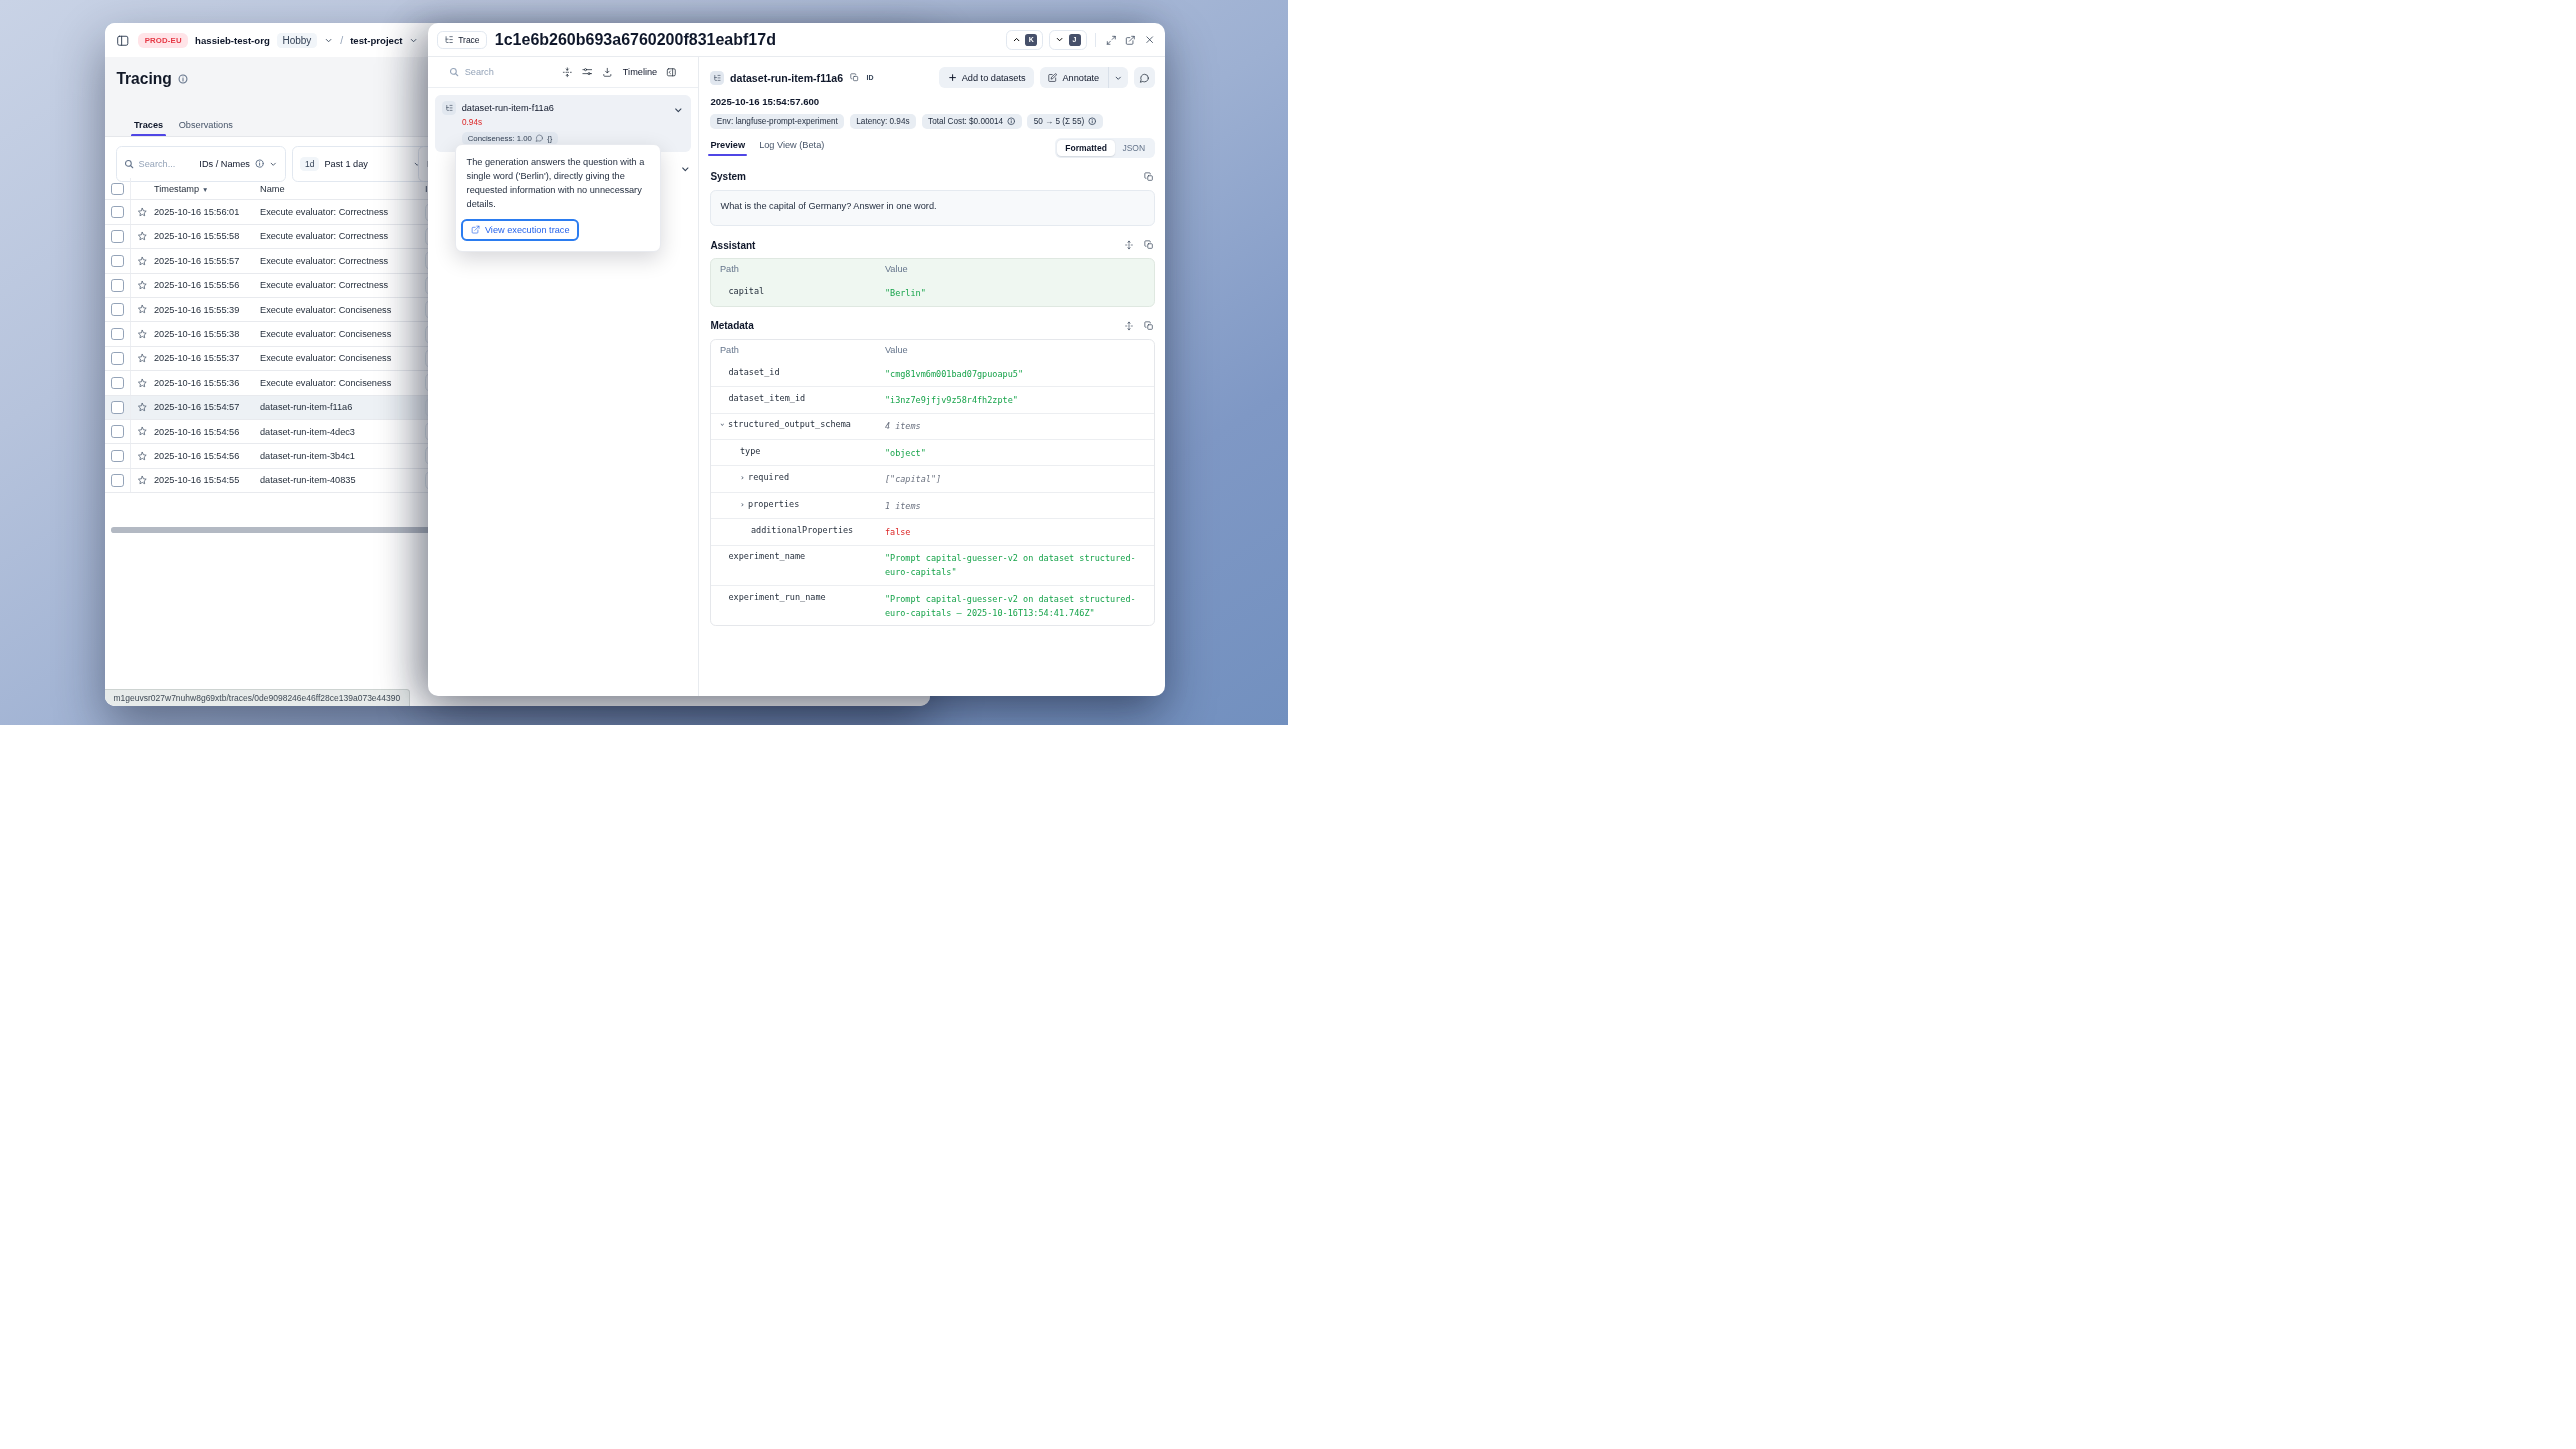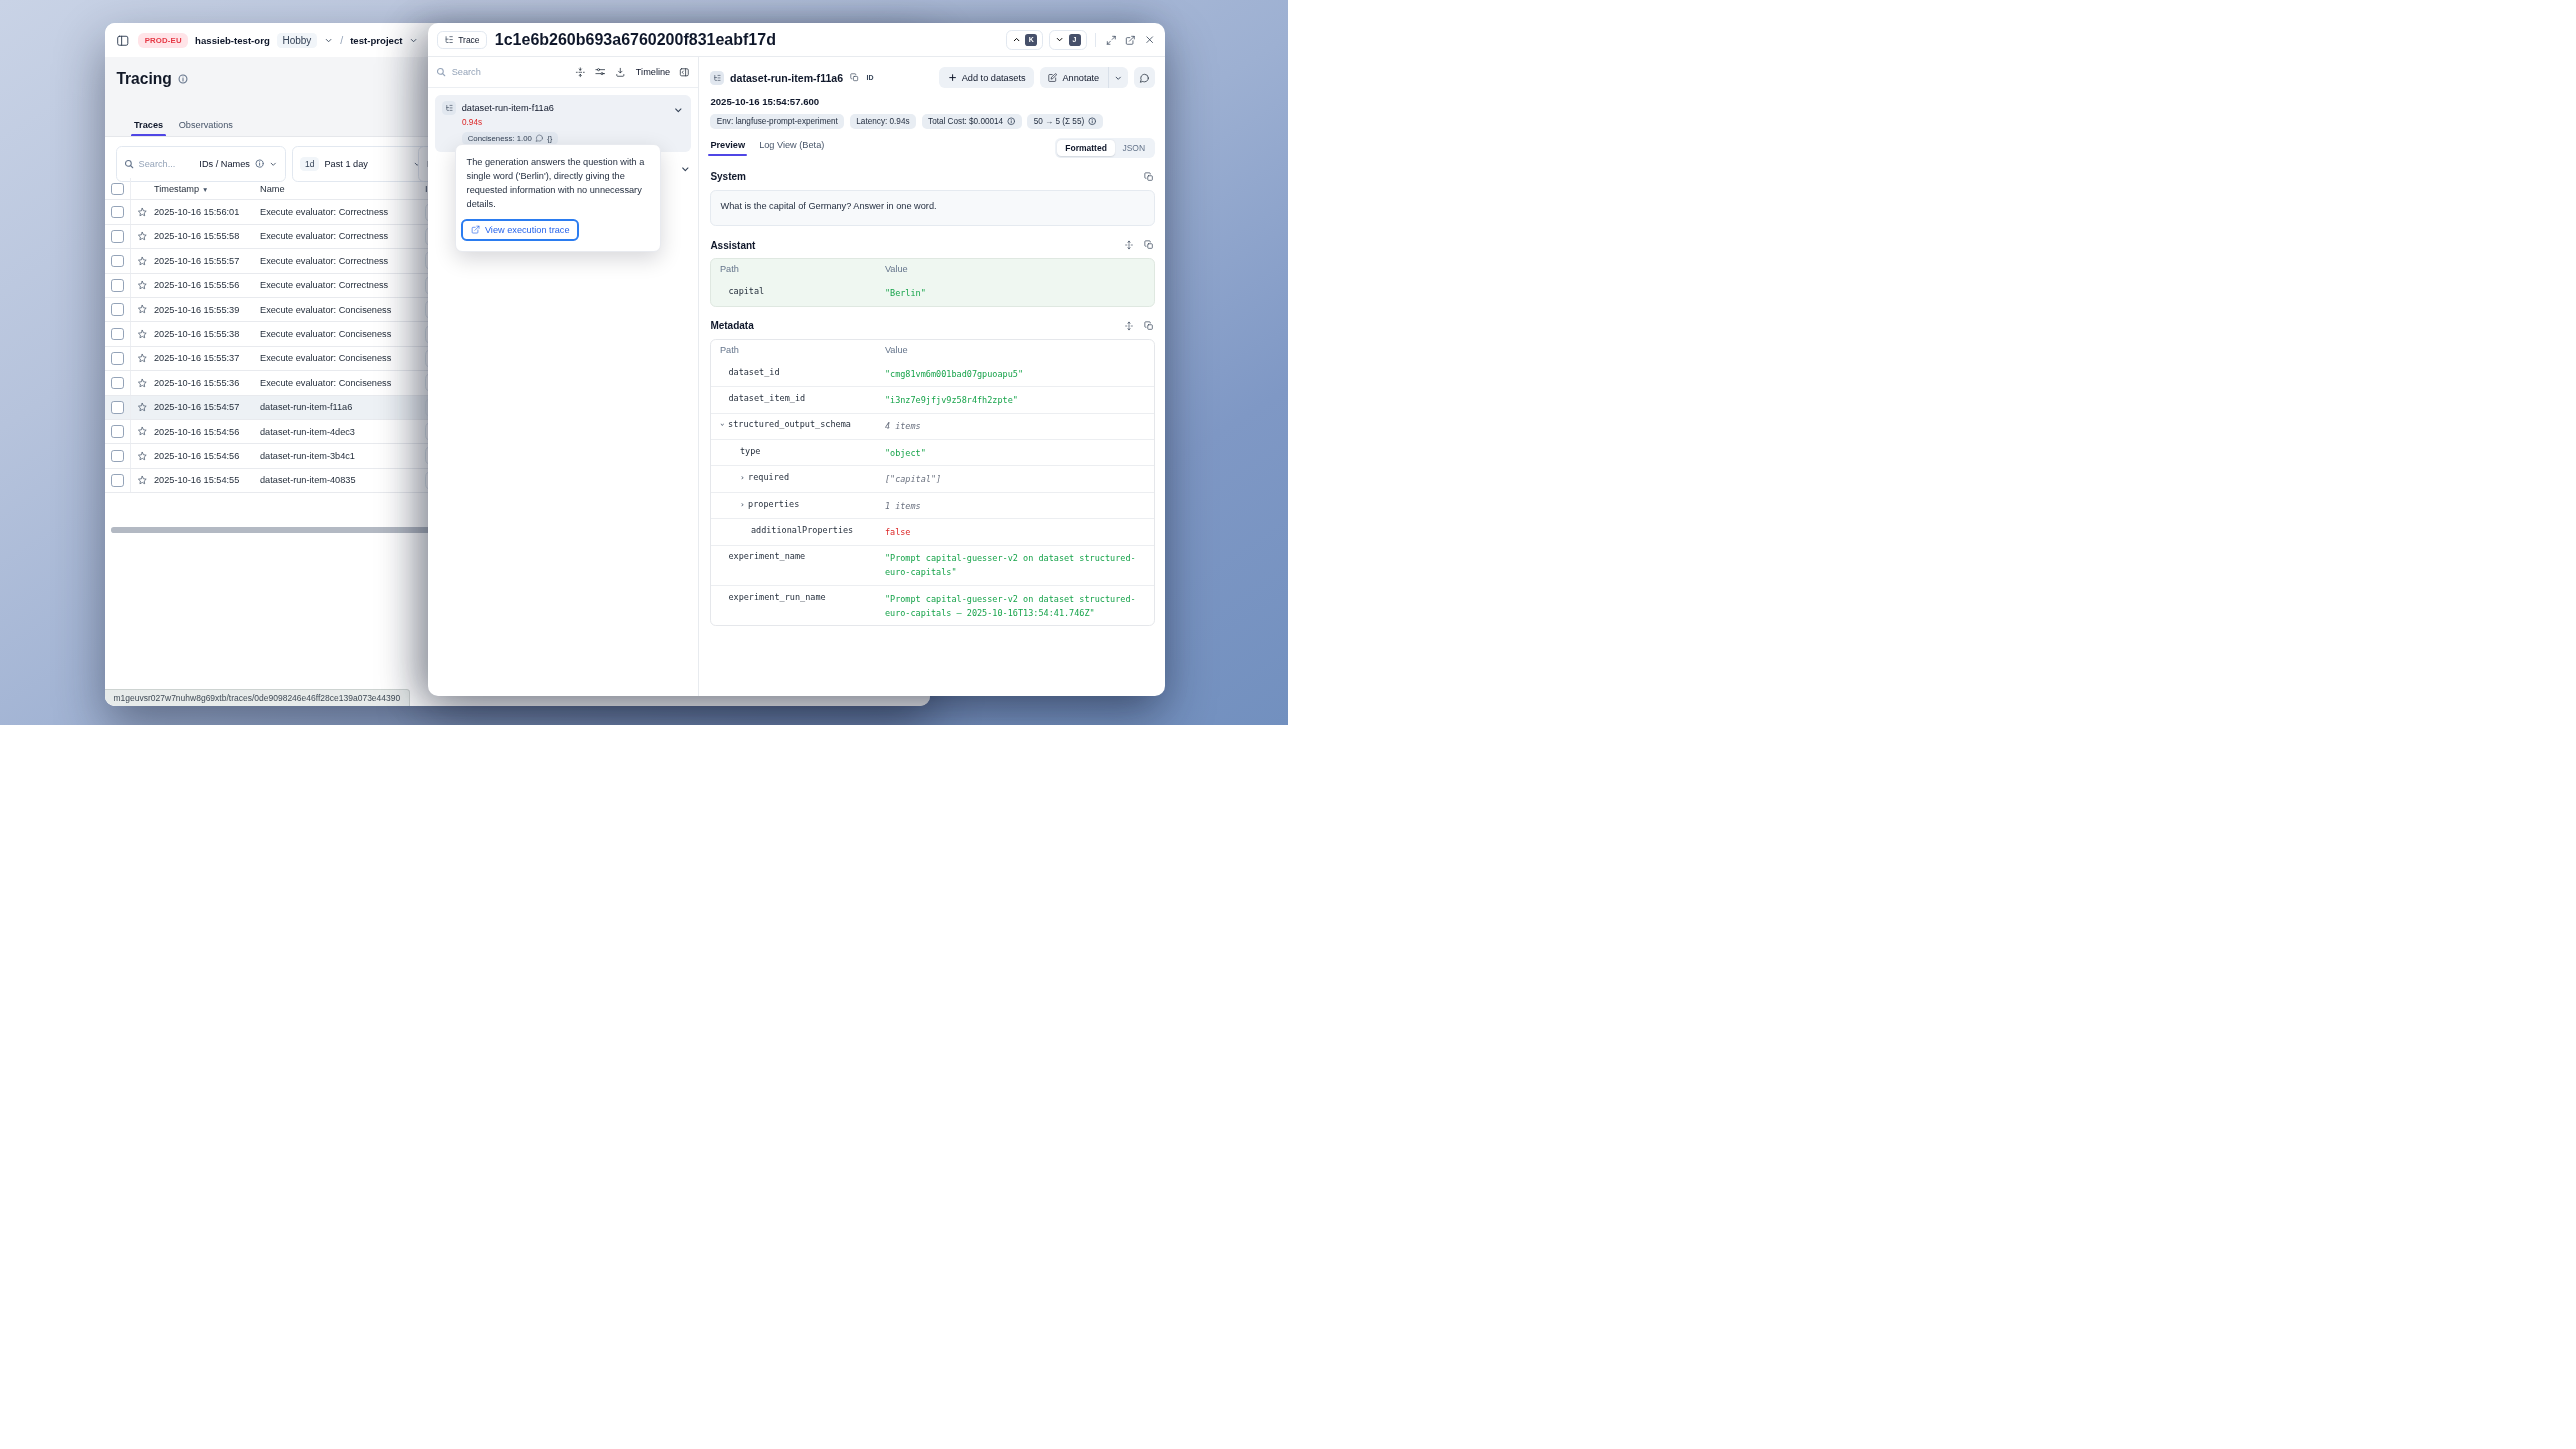--- a/index.html
+++ b/index.html
@@ -60,21 +60,21 @@
   .drawer-head{height:33px;display:flex;align-items:center;padding:0 8.5px;border-bottom:0.7px solid #e8ebef;}
   .type-badge{display:flex;align-items:center;gap:4.3px;border:0.7px solid #e2e8f0;border-radius:5.7px;padding:2.8px 6.4px;font-size:8.5px;font-weight:500;color:#0f172a;}
   .trace-id{margin-left:7.8px;font-size:16px;font-weight:600;color:#0f172a;}
   .head-right{margin-left:auto;display:flex;align-items:center;gap:5.7px;}
   .key-btn{display:flex;align-items:center;gap:4.3px;background:#fff;border:0.7px solid #e2e8f0;border-radius:5.7px;padding:2.8px 5px;cursor:pointer;}
   .key-cap{width:12px;height:12px;border-radius:2.8px;background:#46506a;color:#fff;font-size:7px;font-weight:700;display:flex;align-items:center;justify-content:center;}
   .vdiv{width:0.7px;height:14px;background:#e2e8f0;margin:0 2.8px;}
 
   .drawer-body{display:flex;height:639px;}
   .tree-col{width:270px;flex:none;border-right:0.7px solid #e8ebef;position:relative;}
-  .tree-toolbar{height:30px;display:flex;align-items:center;gap:9.2px;padding:0 8px;border-bottom:0.7px solid #eceff3;}
+  .tree-toolbar{height:30px;display:flex;align-items:center;gap:9.2px;padding:0 21px;border-bottom:0.7px solid #eceff3;}
   .tree-search{display:flex;align-items:center;gap:5.7px;color:#94a3b8;font-size:9.2px;flex:1;}
   .tb-ic{color:#1f2937;}
   .timeline-label{font-size:9.2px;font-weight:500;color:#0f172a;margin-left:1.4px;}
 
   .tree-item{margin:7px;background:#eef1f6;border-radius:5.7px;padding:5.7px 7px 6.4px;position:relative;}
   .ti-row{display:flex;align-items:center;gap:5.7px;}
   .ti-badge{width:14px;height:14px;border-radius:4.3px;background:#e1e7ef;display:flex;align-items:center;justify-content:center;color:#334155;flex:none;}
   .ti-name{font-size:9.2px;font-weight:500;color:#0f172a;}
   .ti-latency{margin:2.8px 0 0 20px;font-size:8.2px;color:#dc2626;}
   .ti-scores{margin:4.3px 0 0 20px;}

